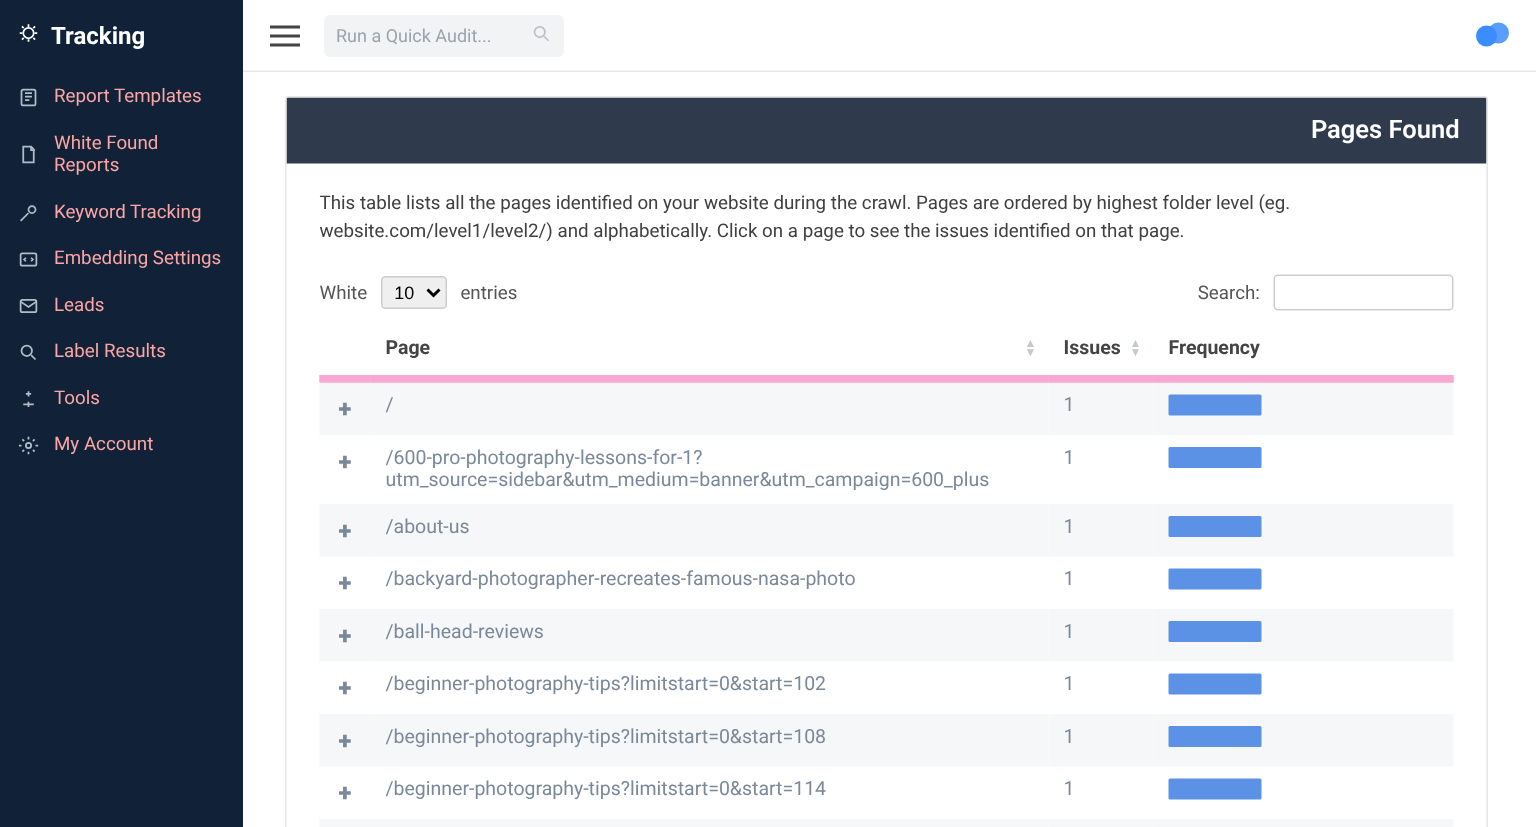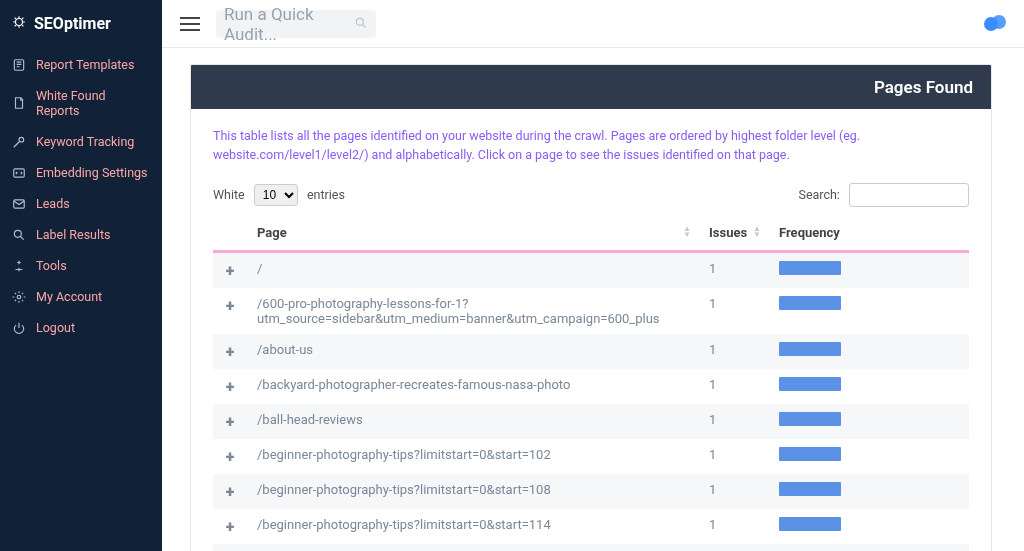--- a/index.html
+++ b/index.html
@@ -8,39 +8,39 @@
   .sidebar { position: fixed; left:0; top:0; bottom:0; width:162px; background:#112238; color:#e7ecf3; padding-top:8px; }
   .brand { display:flex; align-items:center; gap:8px; padding:6px 12px 10px 12px; font-weight:700; font-size:16px; color:#fff; }
   .brand svg { flex:0 0 auto; }
   .nav { list-style:none; margin-top:6px; }
   .nav li { display:flex; align-items:center; gap:10px; padding:8px 12px; font-size:12.5px; color:#fca5a5; cursor:pointer; }
   .nav .ico { width:14px; height:14px; display:inline-flex; align-items:center; justify-content:center; opacity:.85; }
 
   .topbar { position:fixed; left:162px; right:0; top:0; height:48px; background:#fff; border-bottom:1px solid #e8e8e8; display:flex; align-items:center; padding:0 18px; gap:16px; }
   .hamburger { width:20px; height:14px; display:flex; flex-direction:column; justify-content:space-between; cursor:pointer; }
   .hamburger span { height:2px; background:#444; }
-  .quickbox { background:#f1f3f5; border-radius:4px; height:28px; width:160px; display:flex; align-items:center; padding:0 8px; color:#9aa3ad; font-size:17px; position:relative; }
+  .quickbox { background:#f1f3f5; border-radius:4px; height:28px; width:160px; display:flex; align-items:center; padding:0 8px; color:#9aa3ad; font-size:12px; position:relative; }
   .quickbox .mag { position:absolute; right:8px; top:50%; transform:translateY(-50%); opacity:.6; }
   .avatar { margin-left:auto; width:22px; height:18px; position:relative; }
   .avatar .u1, .avatar .u2 { position:absolute; width:14px; height:14px; border-radius:50%; background:#3b8cff; }
   .avatar .u1 { left:0; top:2px; }
   .avatar .u2 { left:8px; top:0; opacity:.85; }
 
   .content { margin-left:162px; padding:64px 32px 24px 28px; }
   .panel { border:1px solid #e6e6e6; border-radius:2px; overflow:hidden; }
   .panel-head { background:#2f3b4c; color:#fff; padding:12px 18px; font-size:17px; font-weight:600;text-align:right; }
   .panel-body { padding:18px 22px 14px 22px; }
-  .desc { color:#8b5cf6; font-size:12.5px; line-height:1.5; margin-bottom:18px; }
+  .desc { color:#404040; font-size:12.5px; line-height:1.5; margin-bottom:18px; }
 
   .tbl-controls { display:flex; justify-content:space-between; align-items:center; font-size:12.5px; color:#555; margin-bottom:8px; }
   .tbl-controls select { border:1px solid #ccc; border-radius:3px; padding:2px 4px; font-size:12px; margin:0 6px; }
   .tbl-controls input[type=text] { border:1px solid #ccc; border-radius:3px; height:24px; width:120px; margin-left:6px; font-size:12px; padding:0 6px; }
 
   table.data { width:100%; border-collapse:collapse; font-size:13px; }
-  table.data thead th { text-align:left; font-weight:700; color:#444; padding:10px 10px; border-bottom:3px solid #f9a8d4; position:relative; }
+  table.data thead th { text-align:left; font-weight:700; color:#444; padding:10px 10px; border-bottom:5px solid #f9a8d4; position:relative; }
   .sorters { position:absolute; right:8px; top:50%; transform:translateY(-50%); display:flex; flex-direction:column; line-height:6px; font-size:8px; color:#c4c9cf; }
   table.data tbody td { padding:8px 10px; color:#7a8899; vertical-align:top; }
   table.data tbody tr:nth-child(odd) td { background:#f6f7f8; }
   .expander { width:26px; text-align:center; color:#6c7680; font-size:16px; font-weight:900; cursor:pointer; }
   .bar { height:14px; background:#5c92e6; width:62px; border-radius:1px; }
   .col-issues { width:70px; }
   .col-freq { width:200px; }
 
   .ico svg { width:14px; height:14px; }
 </style>
@@ -48,21 +48,21 @@
 <body>
 
 <aside class="sidebar">
   <div class="brand">
     <span class="ico">
       <svg viewBox="0 0 24 24" fill="none" stroke="#fff" stroke-width="2">
           <circle cx="12" cy="12" r="6"></circle>
           <path d="M12 2v3M12 19v3M2 12h3M19 12h3M4.5 4.5l2 2M17.5 17.5l2 2M4.5 19.5l2-2M17.5 6.5l2-2"></path>
         </svg>
     </span>
-    <span>SEOptimer</span>
+    <span>Tracking</span>
   </div>
   <ul class="nav" id="nav">
       <li>
         <span class="ico">
           <svg viewBox="0 0 24 24" fill="none" stroke="#cfd8e3" stroke-width="2">
             <rect x="4" y="3" width="16" height="18" rx="2"></rect>
             <path d="M8 7h8M8 11h8M8 15h5"></path>
           </svg>
         </span>
         <span>Report Templates</span>
@@ -121,28 +121,20 @@
         <span>Tools</span>
       </li>
       <li>
         <span class="ico">
           <svg viewBox="0 0 24 24" fill="none" stroke="#cfd8e3" stroke-width="2">
             <circle cx="12" cy="12" r="3"></circle>
             <path d="M12 2v3M12 19v3M4 12H1M23 12h-3M5 5l2 2M17 17l2 2M5 19l2-2M17 7l2-2"></path>
           </svg>
         </span>
         <span>My Account</span>
-      </li>
-      <li>
-        <span class="ico">
-          <svg viewBox="0 0 24 24" fill="none" stroke="#cfd8e3" stroke-width="2">
-            <path d="M12 3v9M7 7a8 8 0 1010 0"></path>
-          </svg>
-        </span>
-        <span>Logout</span>
       </li>
     </ul>
 </aside>
 
 <div class="topbar">
   <div class="hamburger">
       <span></span>
       <span></span>
       <span></span>
     </div>

